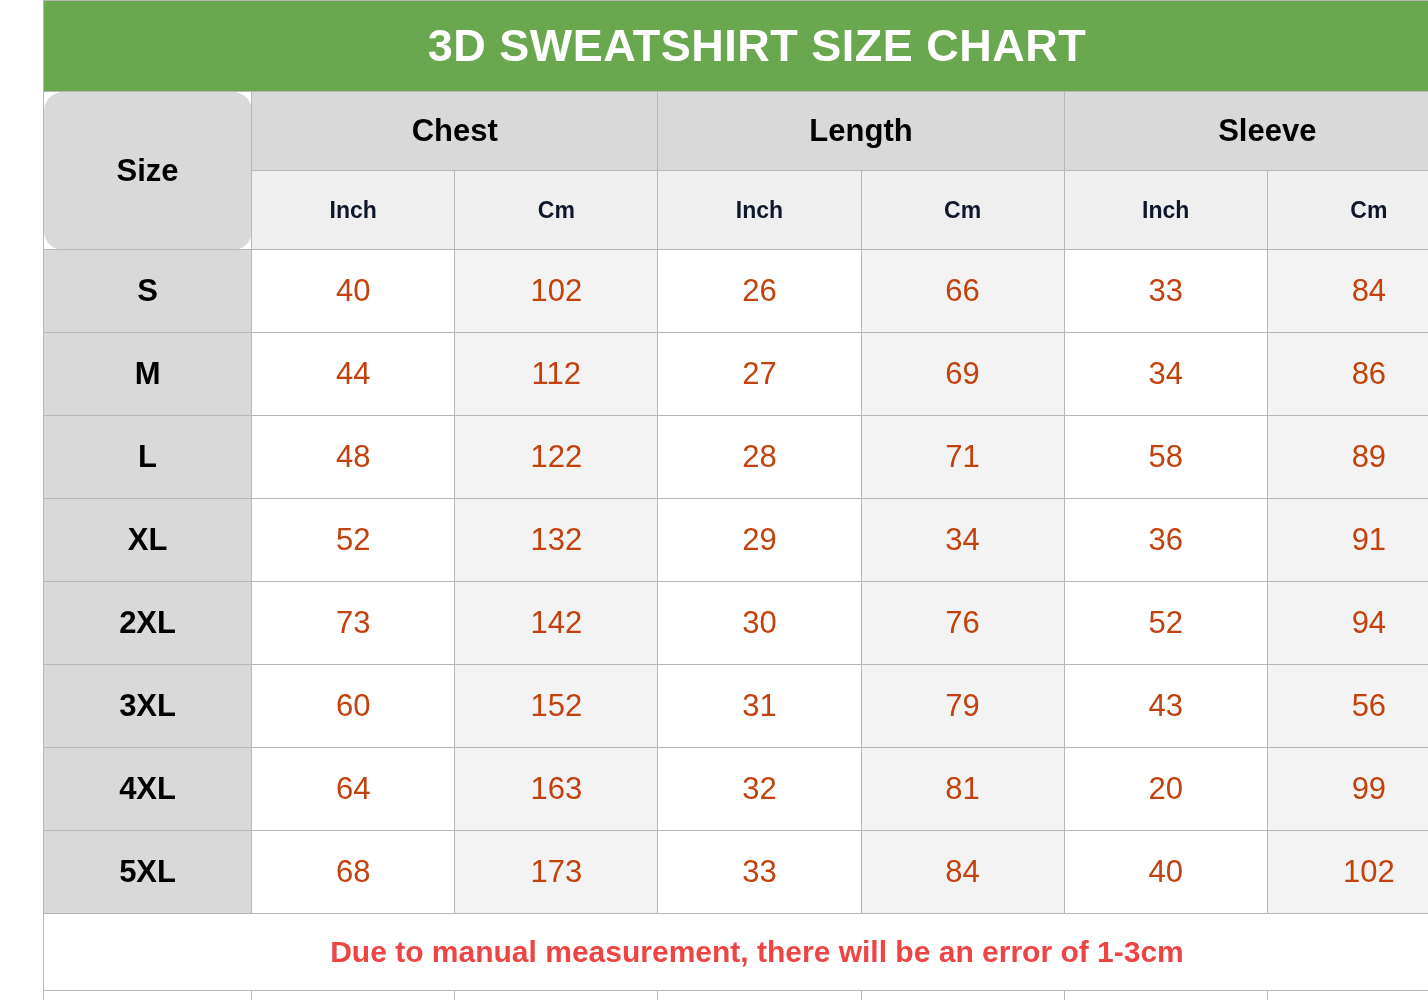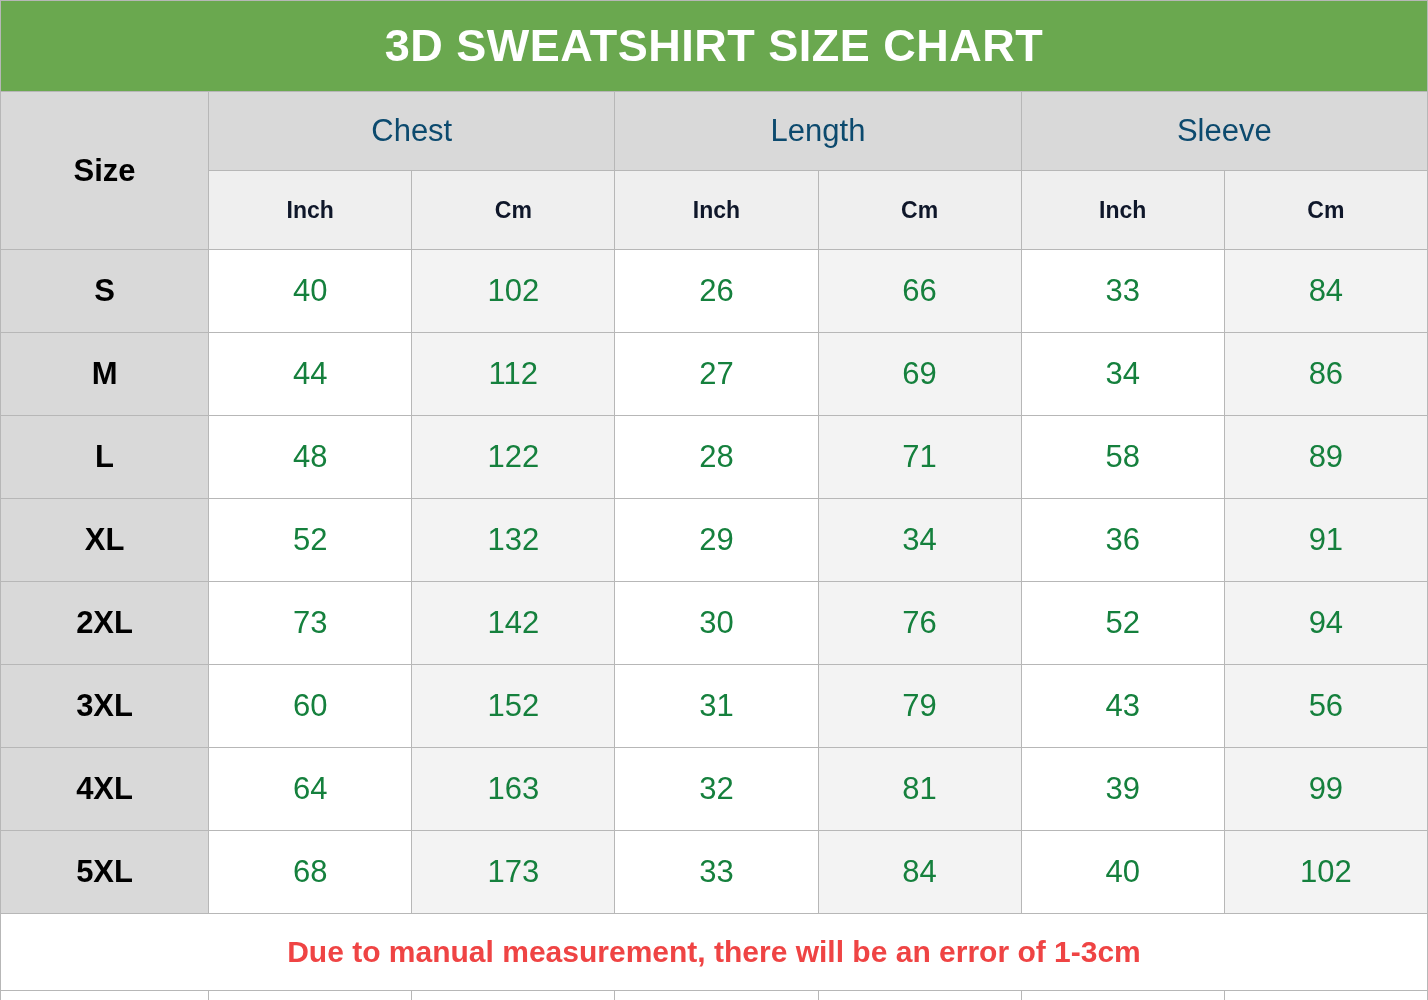--- a/index.html
+++ b/index.html
@@ -11,20 +11,21 @@
     width: 1428px;
     height: 1000px;
     font-family: "Liberation Sans", sans-serif;
     overflow: hidden;
   }
   .chart-wrap {
     width: 1428px;
     height: 1000px;
     box-sizing: border-box;
     position: relative;
+    padding-left: 43px;
   }
   table.size-chart {
     border-collapse: collapse;
     table-layout: fixed;
     width: 1428px;
   }
   table.size-chart td, table.size-chart th {
     border: 1px solid #b7b7b7;
     text-align: center;
     vertical-align: middle;
@@ -35,47 +36,48 @@
     color: #ffffff;
     font-size: 45px;
     font-weight: bold;
     height: 90px;
     letter-spacing: 0.5px;
     border-color: #6aa84f;
   }
   .hdr-group {
     background: #d9d9d9;
     font-size: 31px;
-    font-weight: normal;
-    color: #0c4a6e;
+    font-weight: bold;
+    color: #000000;
     height: 78px;
   }
   .hdr-size {
     background: #d9d9d9;
     font-size: 31px;
     font-weight: bold;
     color: #000000;
+    border-radius: 19px;
   }
   .hdr-unit {
     background: #efefef;
     font-size: 23px;
     font-weight: bold;
     color: #0f172a;
     height: 78px;
   }
   .row-size {
     background: #d9d9d9;
     font-size: 31px;
     font-weight: bold;
     color: #000000;
     height: 82px;
   }
   .cell-val {
     font-size: 31px;
-    color: #15803d;
+    color: #c2410c;
     height: 82px;
     background: #ffffff;
     margin-left: 32px;
   }
   .cell-val.shade {
     background: #f3f3f3;
   }
   .footer-note {
     background: #ffffff;
     color: #ef4444;
@@ -177,21 +179,21 @@
         <td class="cell-val shade">79</td>
         <td class="cell-val">43</td>
         <td class="cell-val shade">56</td>
       </tr>
       <tr>
         <td class="row-size">4XL</td>
         <td class="cell-val">64</td>
         <td class="cell-val shade">163</td>
         <td class="cell-val">32</td>
         <td class="cell-val shade">81</td>
-        <td class="cell-val">39</td>
+        <td class="cell-val">20</td>
         <td class="cell-val shade">99</td>
       </tr>
       <tr>
         <td class="row-size">5XL</td>
         <td class="cell-val">68</td>
         <td class="cell-val shade">173</td>
         <td class="cell-val">33</td>
         <td class="cell-val shade">84</td>
         <td class="cell-val">40</td>
         <td class="cell-val shade">102</td>

